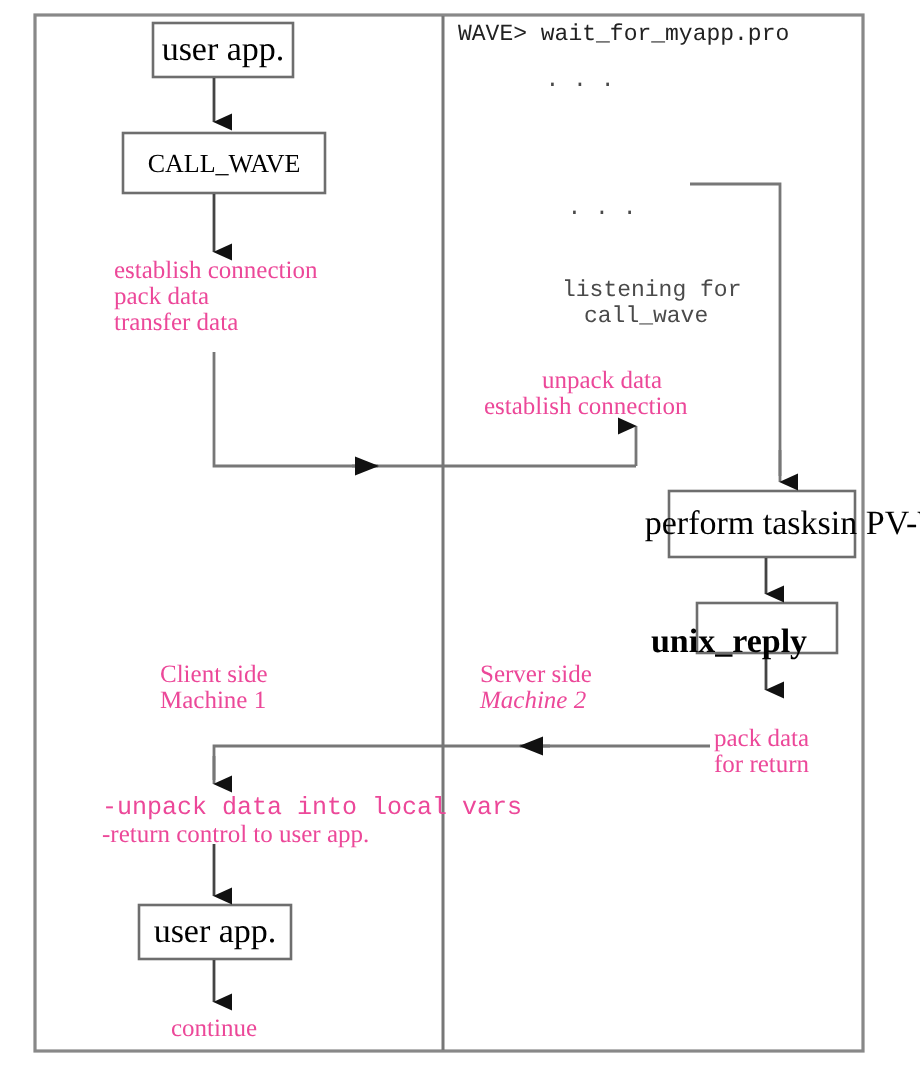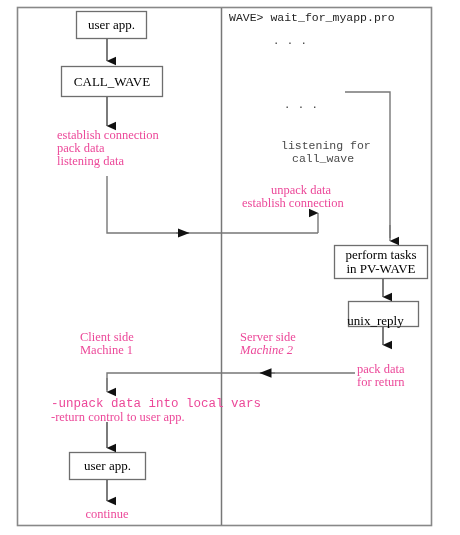--- a/index.html
+++ b/index.html
@@ -48,21 +48,21 @@
     line-height: 14px;
   }
   .ctr { text-align: center; }
   .boxlabel {
     position: absolute;
     display: flex;
     align-items: center;
     justify-content: center;
     text-align: center;
     font-family: "Liberation Serif", serif;
-    font-size: 13px;
+    font-size: 17px;
     line-height: 14px;
     white-space: pre;
   }
   .dots {
     position: absolute;
     font-family: "Liberation Mono", monospace;
     font-size: 11.5px;
     color: #4a4a4a;
     line-height: 14px;
     text-align: center;
@@ -119,21 +119,21 @@
     <line x1="383" y1="279" x2="383" y2="297" stroke="#444444" stroke-width="1.4" marker-end="url(#arrowDown)"></line>
     <line x1="383" y1="327" x2="383" y2="345" stroke="#444444" stroke-width="1.4" marker-end="url(#arrowDown)"></line>
   </svg>
 
   <div class="boxlabel" style="left:76px; top:11px; width:71px; height:28px;">user app.</div>
 
   <div class="boxlabel" style="left:61px; top:66px; width:102px; height:31px; font-size:13px;">CALL_WAVE</div>
 
   <div class="txt" style="left:57px; top:129px;">establish connection</div>
   <div class="txt" style="left:57px; top:142px;">pack data</div>
-  <div class="txt" style="left:57px; top:155px;">listening data</div>
+  <div class="txt" style="left:57px; top:155px;">transfer data</div>
 
   <div class="txt" style="left:80px; top:331px;">Client side</div>
   <div class="txt" style="left:80px; top:344px;">Machine 1</div>
 
   <div class="txt" style="left:51px; top:398px;font-family:Liberation Mono, monospace;">-unpack data into local vars</div>
   <div class="txt" style="left:51px; top:411px;">-return control to user app.</div>
 
   <div class="boxlabel" style="left:69px; top:452px; width:77px; height:28px;">user app.</div>
 
   <div class="txt mono-dark" style="left:229px; top:11px;">WAVE&gt; wait_for_myapp.pro</div>
@@ -148,26 +148,26 @@
   <div class="dots" style="left:281px; top:98px; width:40px;">.
 .
 .</div>
 
   <div class="txt mono" style="left:281px; top:139px;">listening for</div>
   <div class="txt mono" style="left:292px; top:152px;">call_wave</div>
 
   <div class="txt" style="left:271px; top:184px;">unpack data</div>
   <div class="txt" style="left:242px; top:197px;">establish connection</div>
 
-  <div class="boxlabel" style="left:334px; top:245px; width:94px; height:34px; flex-direction:column;">
+  <div class="boxlabel" style="left:334px; top:245px; width:94px; height:34px; flex-direction:row;padding-left:33px;">
     <span>perform tasks</span>
     <span>in PV-WAVE</span>
   </div>
 
-  <div class="boxlabel" style="left:340px; top:301px; width:71px; height:40px;">unix_reply</div>
+  <div class="boxlabel" style="left:329px; top:301px; width:71px; height:40px;font-weight:bold;">unix_reply</div>
 
   <div class="txt" style="left:240px; top:331px;">Server side</div>
   <div class="txt" style="left:240px; top:344px;font-style:italic;">Machine 2</div>
 
   <div class="txt" style="left:357px; top:363px;">pack data</div>
   <div class="txt" style="left:357px; top:376px;">for return</div>
 
 </div>
 
 </body></html>

